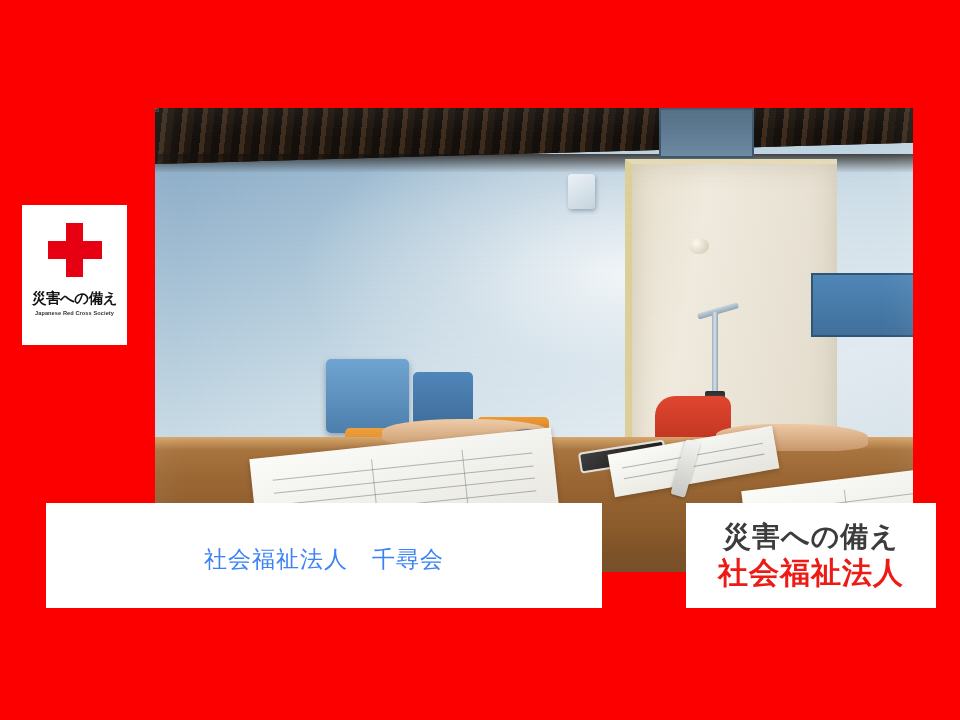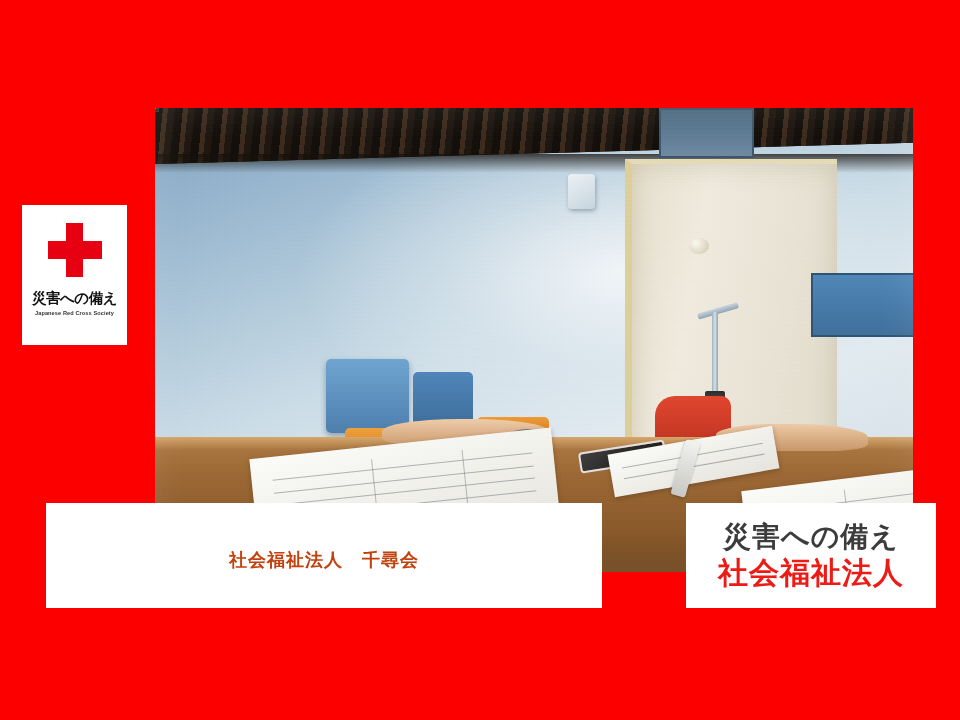--- a/index.html
+++ b/index.html
@@ -475,23 +475,23 @@
   .title-main {
     font-size: 45px;
     font-weight: bold;
     color: #e8120c;
     letter-spacing: 3px;
     line-height: 1.05;
     white-space: nowrap;
   }
   .title-sub {
     margin-top: 6px;
-    font-size: 18px;
-    font-weight: bold;
-    color: #c2410c;
+    font-size: 23px;
+    font-weight: normal;
+    color: #3b82f6;
     letter-spacing: 1px;
     white-space: nowrap;
   }
 
   
   .badge {
     position: absolute;
     left: 686px; top: 503px;
     width: 250px; height: 105px;
     background: #ffffff;

